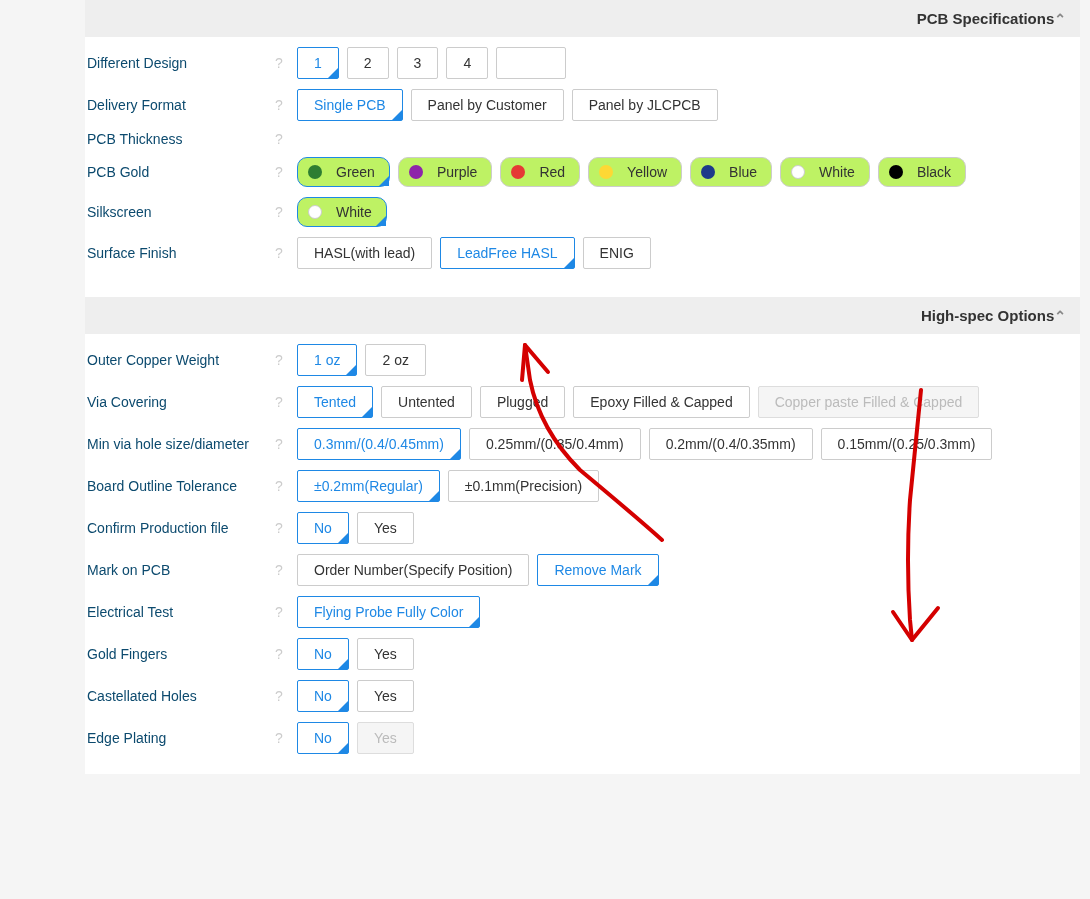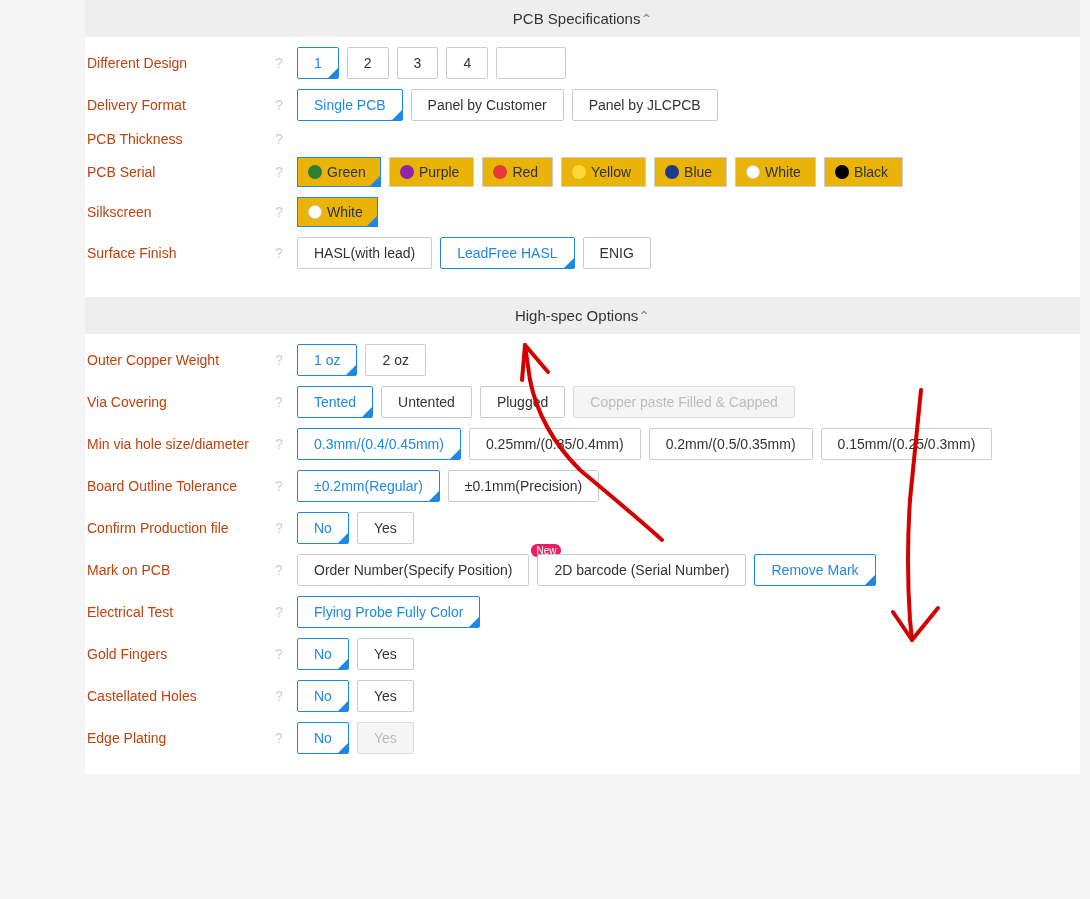--- a/index.html
+++ b/index.html
@@ -1,29 +1,29 @@
 <!DOCTYPE html>
 <html><head>
 <meta charset="utf-8">
 <style>
 * { box-sizing: border-box; margin: 0; padding: 0; }
 body { font-family: Arial, sans-serif; font-size: 14px; color: #333; background: #f5f5f5; width: 1090px; height: 899px; overflow: hidden; position: relative; }
 .panel { background: #fff; margin-left: 85px; margin-right: 10px; padding-bottom: 20px; }
-.section-hdr { background: #eee; padding: 10px 14px; display: flex; justify-content: center; align-items: center; font-weight: normal; font-size: 15px; cursor: pointer; }
+.section-hdr { background: #eee; padding: 10px 14px; display: flex; justify-content: flex-end; align-items: center; font-weight: bold; font-size: 15px; cursor: pointer; }
 .chev { font-size: 14px; color: #888; }
 .row { display: flex; align-items: center; padding: 10px 0 0 0; }
-.label { width: 190px; padding-left: 2px; color: #c2410c; font-size: 14px; }
+.label { width: 190px; padding-left: 2px; color: #0c4a6e; font-size: 14px; }
 .help { width: 22px; color: #ccc; font-size: 14px; text-align: left; cursor: pointer; }
 .opts { display: flex; flex-wrap: wrap; gap: 8px; align-items: center; }
 .btn { border: 1px solid #ccc; background: #fff; padding: 7px 16px; font-size: 14px; color: #333; cursor: pointer; position: relative; border-radius: 2px; white-space: nowrap; }
 .btn.sel { border-color: #1e88e5; color: #1e88e5; }
 .btn.sel::after { content: ""; position: absolute; right: 0; bottom: 0; border: 5px solid transparent; border-right-color: #1e88e5; border-bottom-color: #1e88e5; }
 .btn.dis { color: #bbb; background: #f5f5f5; border-color: #ddd; cursor: not-allowed; }
 .btn.empty { width: 70px; height: 32px; }
-.swatch { border: 1px solid #ccc; background: #eab308; padding: 6px 14px 6px 10px; font-size: 14px; color: #333; cursor: pointer; position: relative; border-radius: 0; display: inline-flex; align-items: center; gap: 5px; }
+.swatch { border: 1px solid #ccc; background: #bef264; padding: 6px 14px 6px 10px; font-size: 14px; color: #333; cursor: pointer; position: relative; border-radius: 10px; display: inline-flex; align-items: center; gap: 14px; }
 .swatch.sel { border-color: #1e88e5; }
 .swatch.sel::after { content: ""; position: absolute; right: 0; bottom: 0; border: 5px solid transparent; border-right-color: #1e88e5; border-bottom-color: #1e88e5; }
 .dot { width: 14px; height: 14px; border-radius: 50%; display: inline-block; }
 .dot.hollow { border: 1px solid #ccc; background: #fff; }
 .badge { position: absolute; top: -10px; left: -6px; background: #e91e63; color: #fff; font-size: 10px; padding: 1px 5px; border-radius: 6px; }
 .markwrap { position: relative; display: inline-block; }
 .annot { position: absolute; top: 0; left: 0; pointer-events: none; }
 </style>
 </head>
 <body>
@@ -56,21 +56,21 @@
         <button class="btn">Panel by JLCPCB</button>
       </div>
   </div>
 
   <div class="row">
     <div class="label">PCB Thickness</div>
     <div class="help">?</div>
   </div>
 
   <div class="row">
-    <div class="label">PCB Serial</div>
+    <div class="label">PCB Gold</div>
     <div class="help">?</div>
     <div class="opts" id="color">
         <div class="swatch sel">
           <span class="dot" style="background: rgb(46, 125, 50);"></span>
           <span>Green</span>
         </div>
         <div class="swatch">
           <span class="dot" style="background: rgb(142, 36, 170);"></span>
           <span>Purple</span>
         </div>
@@ -132,31 +132,32 @@
       </div>
   </div>
 
   <div class="row">
     <div class="label">Via Covering</div>
     <div class="help">?</div>
     <div class="opts" id="via">
         <button class="btn sel">Tented</button>
         <button class="btn">Untented</button>
         <button class="btn">Plugged</button>
+        <button class="btn">Epoxy Filled &amp; Capped</button>
         <button class="btn dis">Copper paste Filled &amp; Capped</button>
       </div>
   </div>
 
   <div class="row">
     <div class="label">Min via hole size/diameter</div>
     <div class="help">?</div>
     <div class="opts" id="minvia">
         <button class="btn sel">0.3mm/(0.4/0.45mm)</button>
         <button class="btn">0.25mm/(0.35/0.4mm)</button>
-        <button class="btn">0.2mm/(0.5/0.35mm)</button>
+        <button class="btn">0.2mm/(0.4/0.35mm)</button>
         <button class="btn">0.15mm/(0.25/0.3mm)</button>
       </div>
   </div>
 
   <div class="row">
     <div class="label">Board Outline Tolerance</div>
     <div class="help">?</div>
     <div class="opts" id="tol">
         <button class="btn sel">±0.2mm(Regular)</button>
         <button class="btn">±0.1mm(Precision)</button>
@@ -170,21 +171,20 @@
         <button class="btn sel">No</button>
         <button class="btn">Yes</button>
       </div>
   </div>
 
   <div class="row">
     <div class="label">Mark on PCB</div>
     <div class="help">?</div>
     <div class="opts" id="mark">
         <button class="btn">Order Number(Specify Position)</button>
-        <span class="markwrap"><span class="badge">New</span><button class="btn">2D barcode (Serial Number)</button></span>
         <button class="btn sel">Remove Mark</button>
       </div>
   </div>
 
   <div class="row">
     <div class="label">Electrical Test</div>
     <div class="help">?</div>
     <div class="opts" id="etest">
         <button class="btn sel">Flying Probe Fully Color</button>
       </div>

